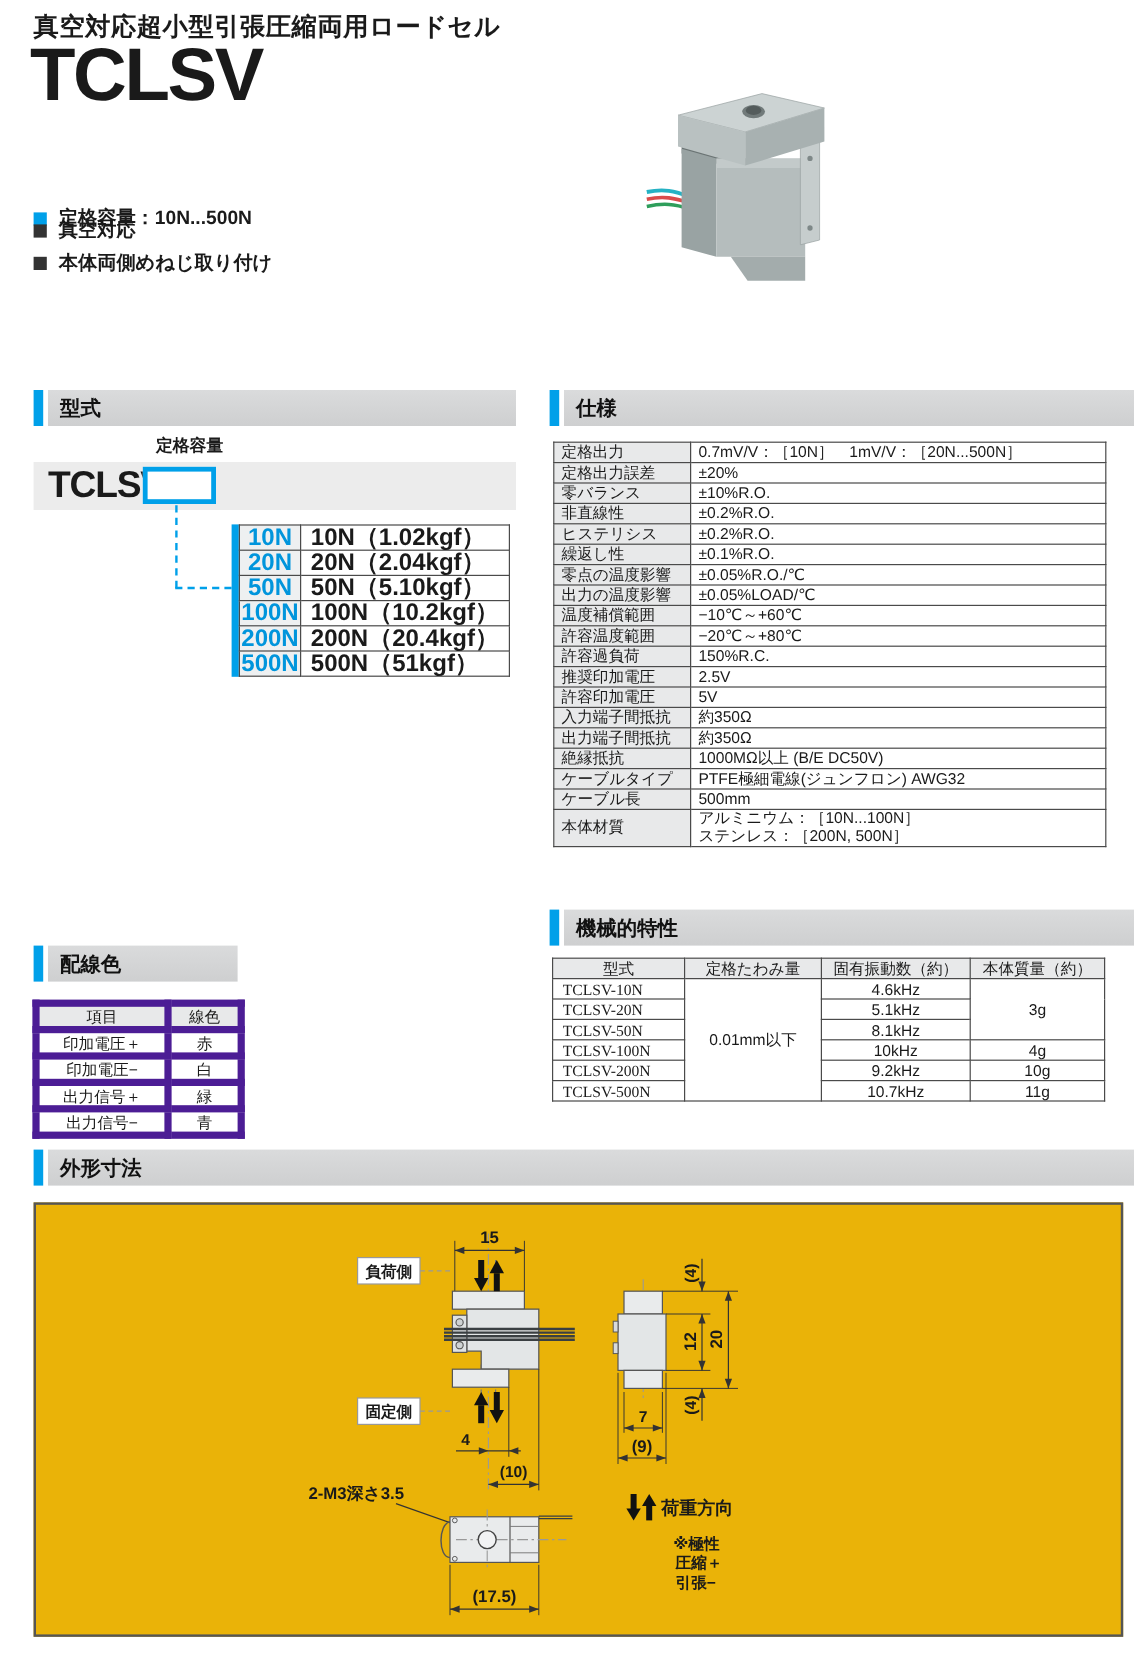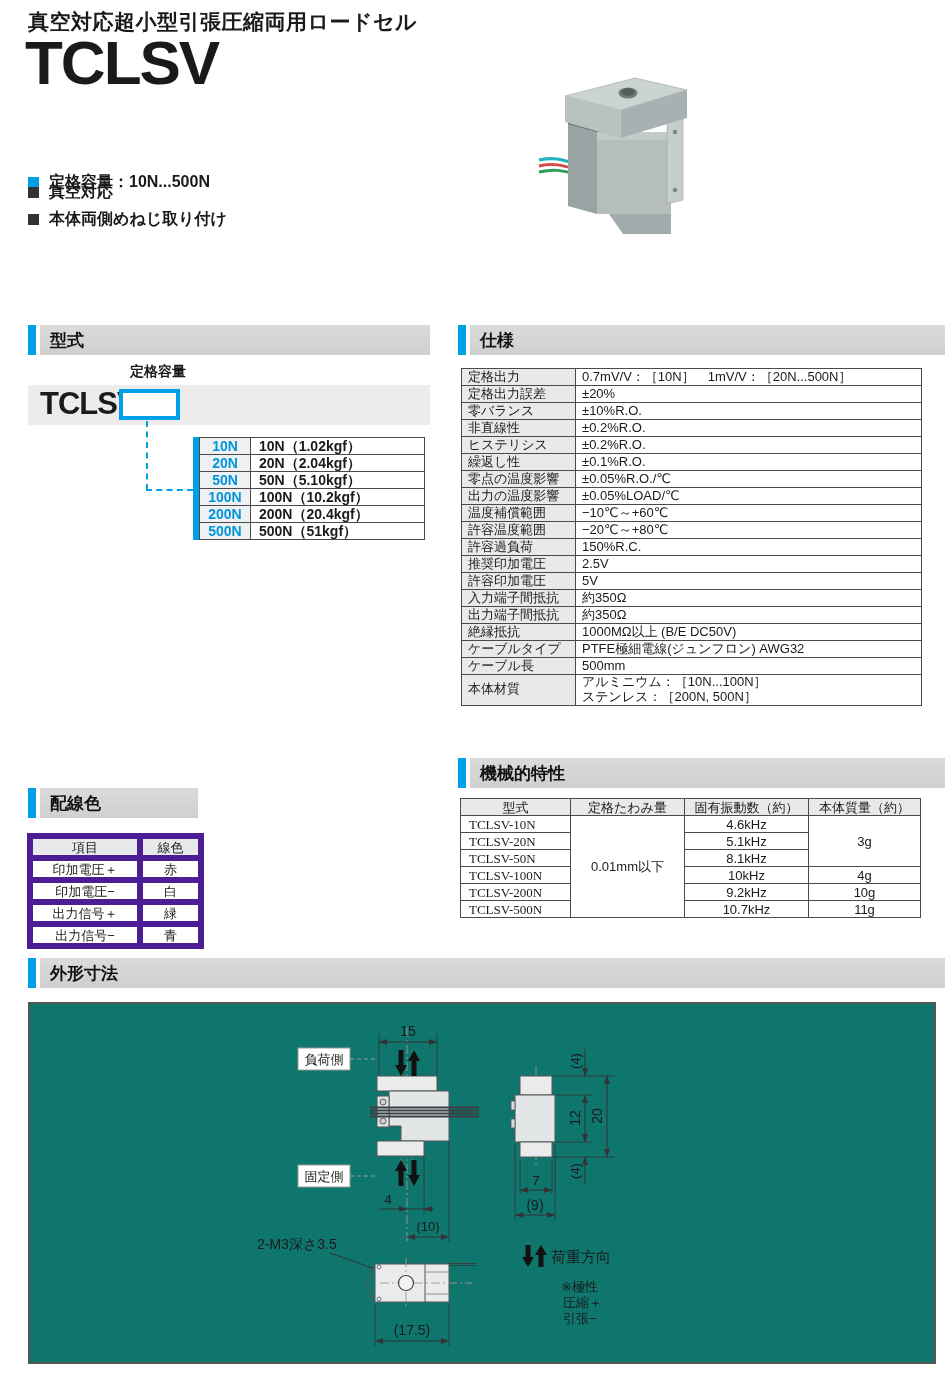--- a/index.html
+++ b/index.html
@@ -23,21 +23,21 @@
   
   .cap-label{font-size:14px;font-weight:600;}
   .band{background:#ececec;}
   .band .prefix{position:absolute;left:12px;top:1px;font-size:31px;font-weight:800;letter-spacing:-1px;}
   .cap-box{position:absolute;left:91px;top:4px;width:53px;height:23px;background:#fff;border:4px solid #00a0e9;}
   .dash-v{border-left:2px dashed #00a0e9;}
   .dash-h{border-top:2px dashed #00a0e9;}
   .model-wrap{display:flex;}
   .model-wrap .blue-bar{width:6px;background:#00a0e9;}
   table{border-collapse:collapse;}
-  .model-table{width:226px;font-size:14px;border-radius:17px;}
+  .model-table{width:226px;font-size:20px;border-radius:17px;}
   .model-table th,.model-table td{border:1px solid #4a4a4a;height:16px;line-height:1;padding:0;}
   .model-table th{width:50px;background:#eef0f1;color:#0095dc;font-weight:700;text-align:center;}
   .model-table td{padding-left:8px;text-align:left;font-weight:600;}
 
   
   .spec-table{width:461px;font-size:13px;table-layout:fixed;}
   .spec-table td{border:1px solid #4a4a4a;height:16px;line-height:1.15;padding:0 6px;}
   .spec-table td.lbl{width:101px;background:#e8e9ea;}
   .spec-table td .v2{display:block;}
 
@@ -46,21 +46,21 @@
   .mech-table th,.mech-table td{border:1px solid #4a4a4a;height:16px;line-height:1;padding:0 4px;text-align:center;font-weight:400;}
   .mech-table th{background:#e8e9ea;}
   .mech-table td.l{text-align:left;padding-left:8px;font-family:Liberation Serif, serif;}
 
   
   .wire-table{width:171px;font-size:13px;table-layout:fixed;}
   .wire-table th,.wire-table td{border:6px solid #4c1d95;height:16px;line-height:1;padding:0;text-align:center;font-weight:400;}
   .wire-table th{background:#e8e9ea;}
 
   
-  .dims-box{border:2px solid #555;background:#0f766e;}
+  .dims-box{border:2px solid #555;background:#eab308;font-weight:bold;}
   svg text{font-family:"Liberation Sans","DejaVu Sans",sans-serif;fill:#1a1a1a;}
 </style>
 </head>
 <body>
 
 <div class="page">
 
   <div class="abs title">TCLSV</div>
   <div class="abs subtitle">真空対応超小型引張圧縮両用ロードセル</div>
 

